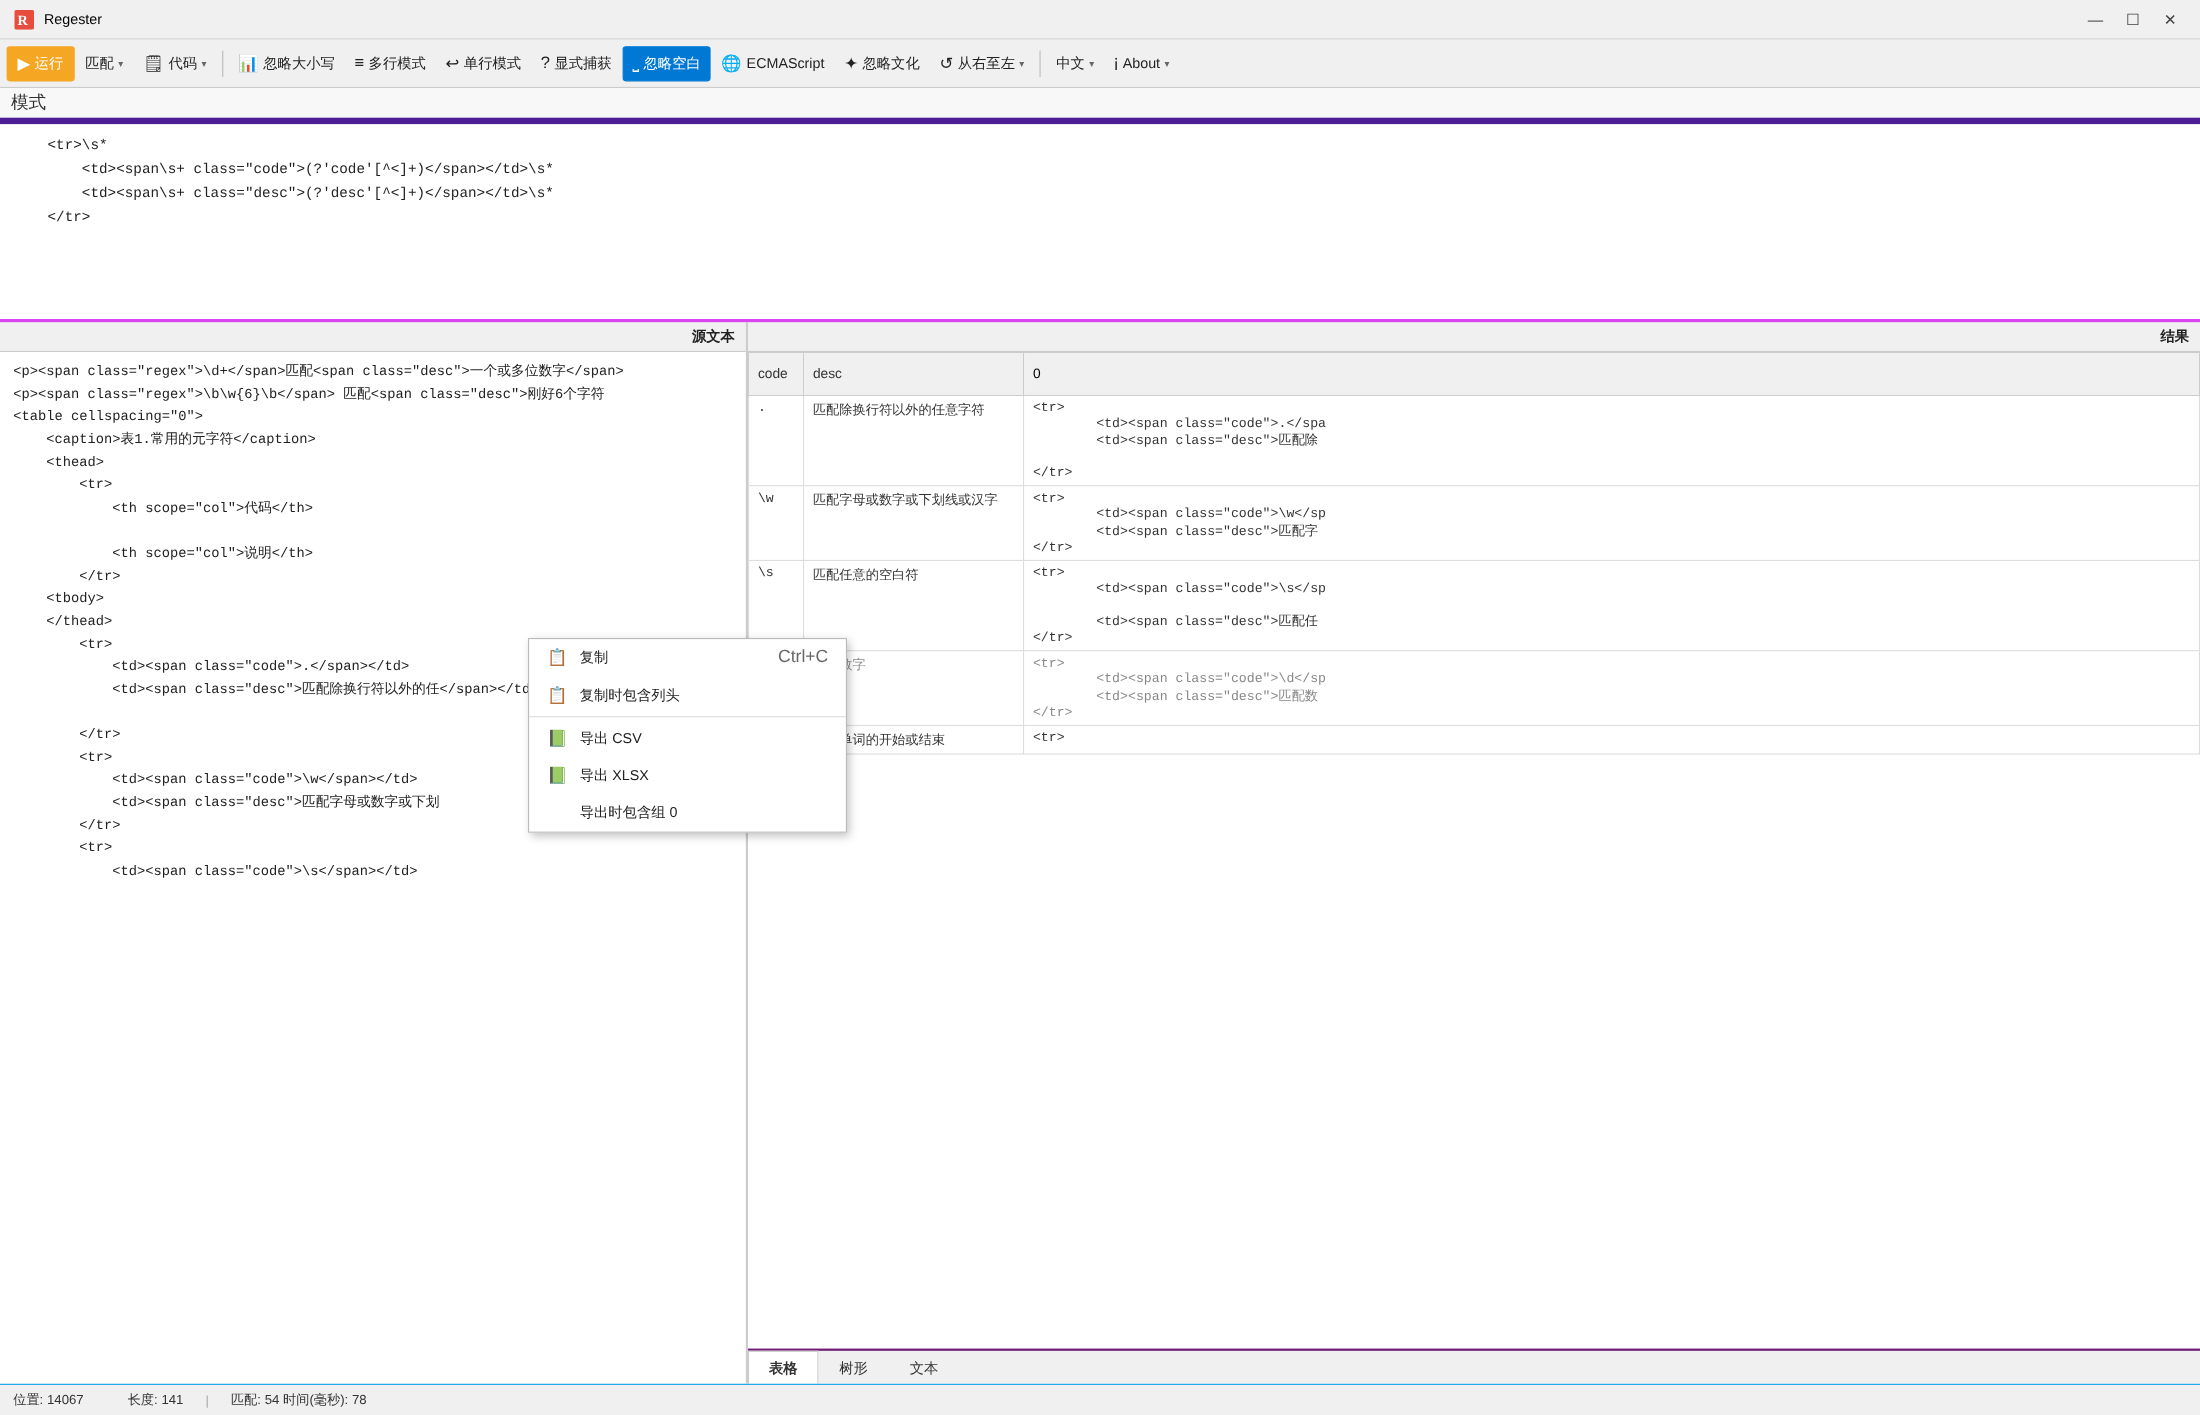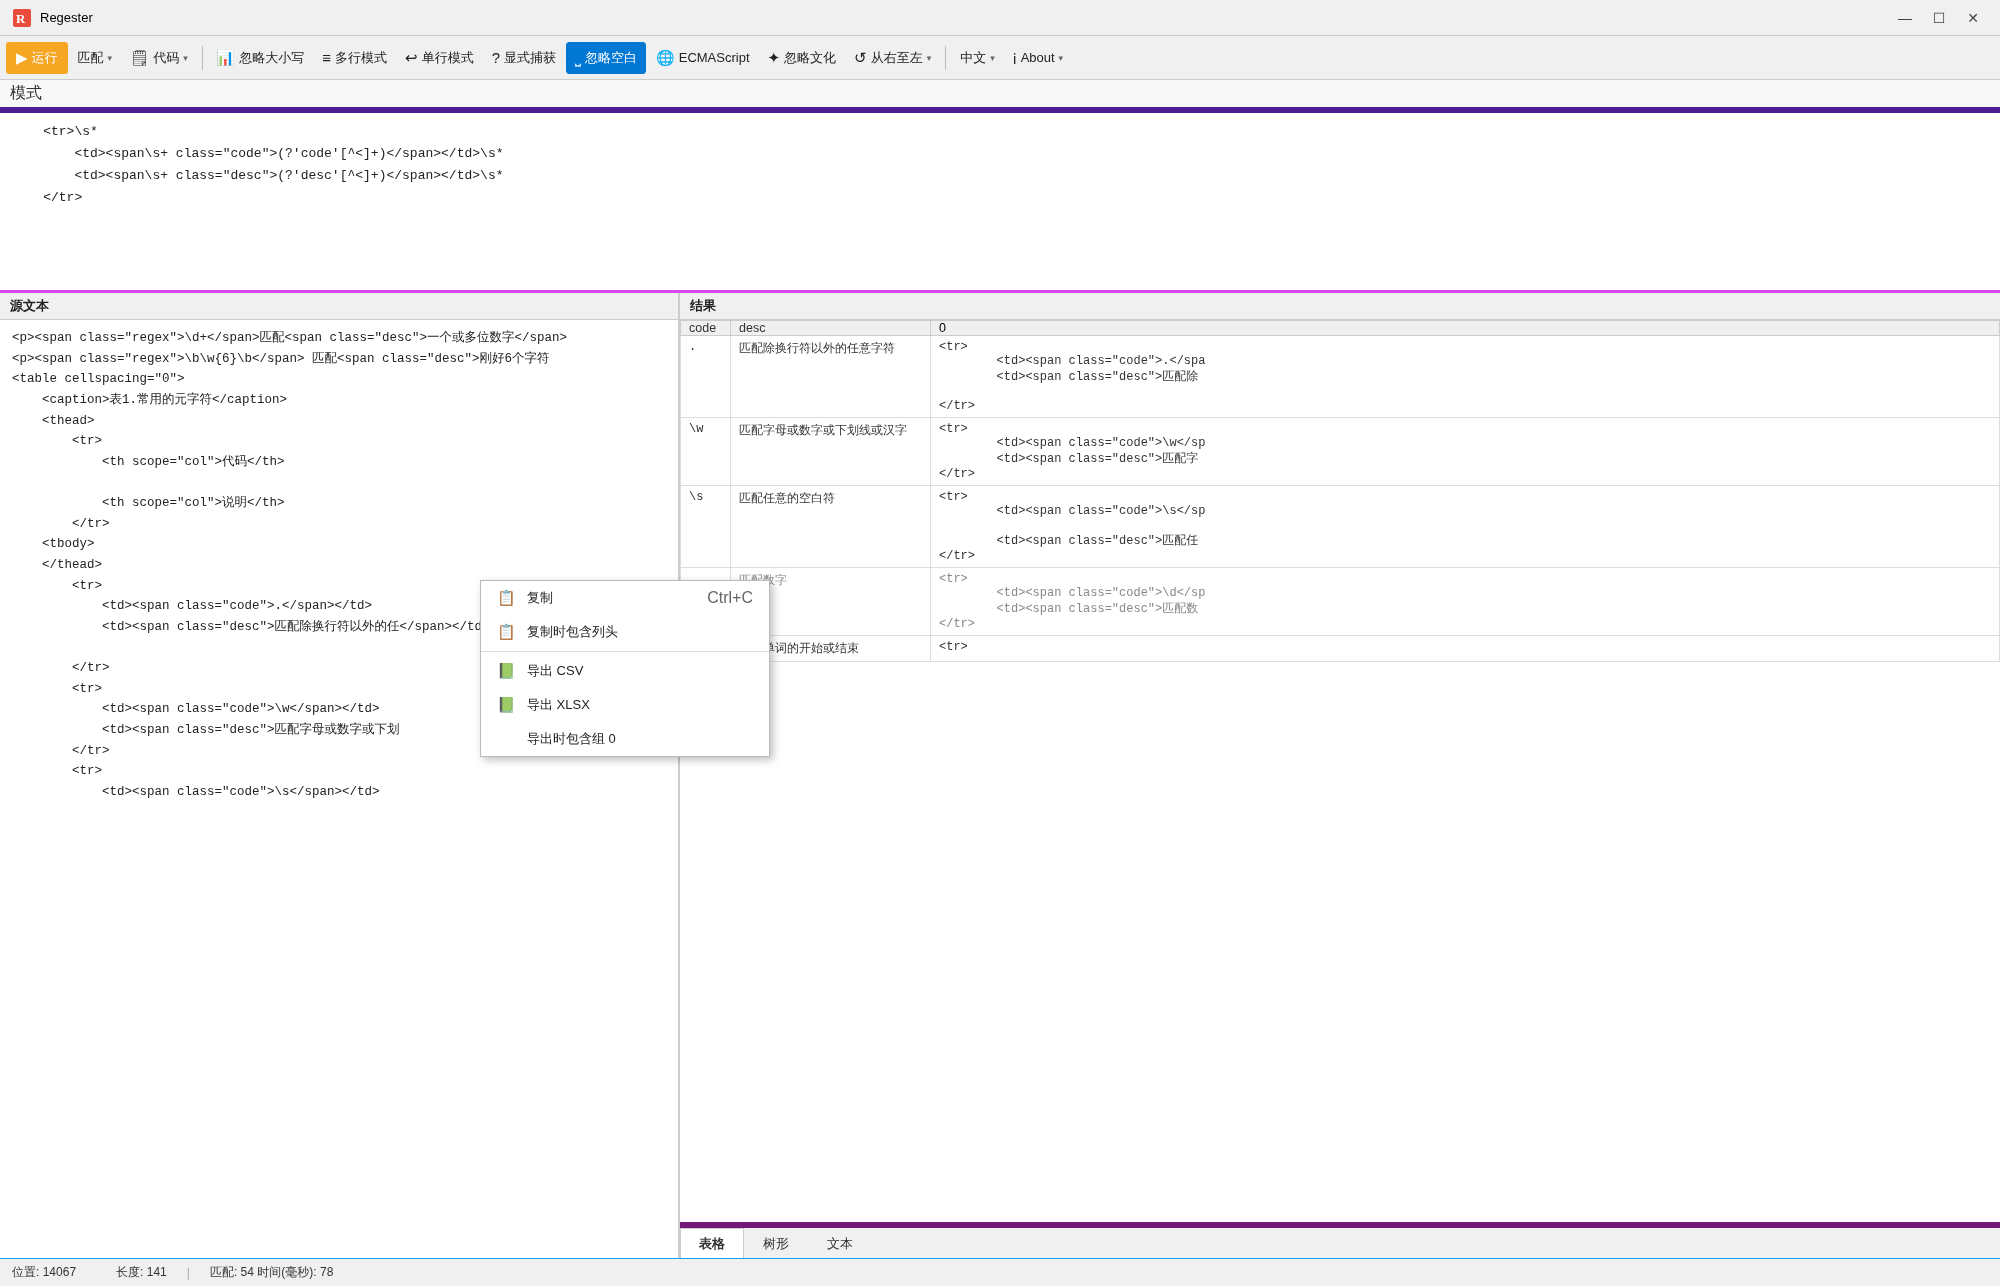--- a/index.html
+++ b/index.html
@@ -139,20 +139,21 @@
       overflow: hidden;
     }
     .panel-header {
       background: #f0f0f0;
       padding: 4px 10px;
       font-size: 13px;
       font-weight: bold;
       color: #222;
       border-bottom: 1px solid #ccc;
       flex-shrink: 0;
+      text-align: right;
     }
     .panel-content {
       font-family: 'Consolas', 'Courier New', monospace;
       font-size: 12.5px;
       line-height: 1.65;
       padding: 8px 12px;
       overflow: auto;
       flex: 1;
       color: #222;
       background: #fff;
@@ -173,21 +174,21 @@
       background: #fff;
     }
     .result-table {
       width: 100%;
       border-collapse: collapse;
       font-size: 12.5px;
     }
     .result-table th {
       background: #f0f0f0;
       border: 1px solid #ccc;
-      padding: 0 8px;
+      padding: 12px 8px;
       font-weight: normal;
       text-align: left;
       white-space: nowrap;
       position: sticky;
       top: 0;
       z-index: 2;
     }
     .result-table td {
       border: 1px solid #ddd;
       padding: 4px 8px;
@@ -197,21 +198,21 @@
     }
     .result-table .cell-code { width: 50px; color: #333; }
     .result-table .cell-desc { width: 200px; color: #333; }
     .result-table .cell-val { color: #333; white-space: pre-wrap; }
     .result-table .row-faded td { color: #888; }
 
     
     .tab-bar {
       display: flex;
       background: #f0f0f0;
-      border-top: 6px solid #701a75;
+      border-top: 2px solid #701a75;
       flex-shrink: 0;
     }
     .tab-item {
       padding: 6px 18px;
       font-size: 13px;
       cursor: pointer;
       border: 1px solid transparent;
       border-bottom: none;
       margin-bottom: -1px;
       color: #333;

